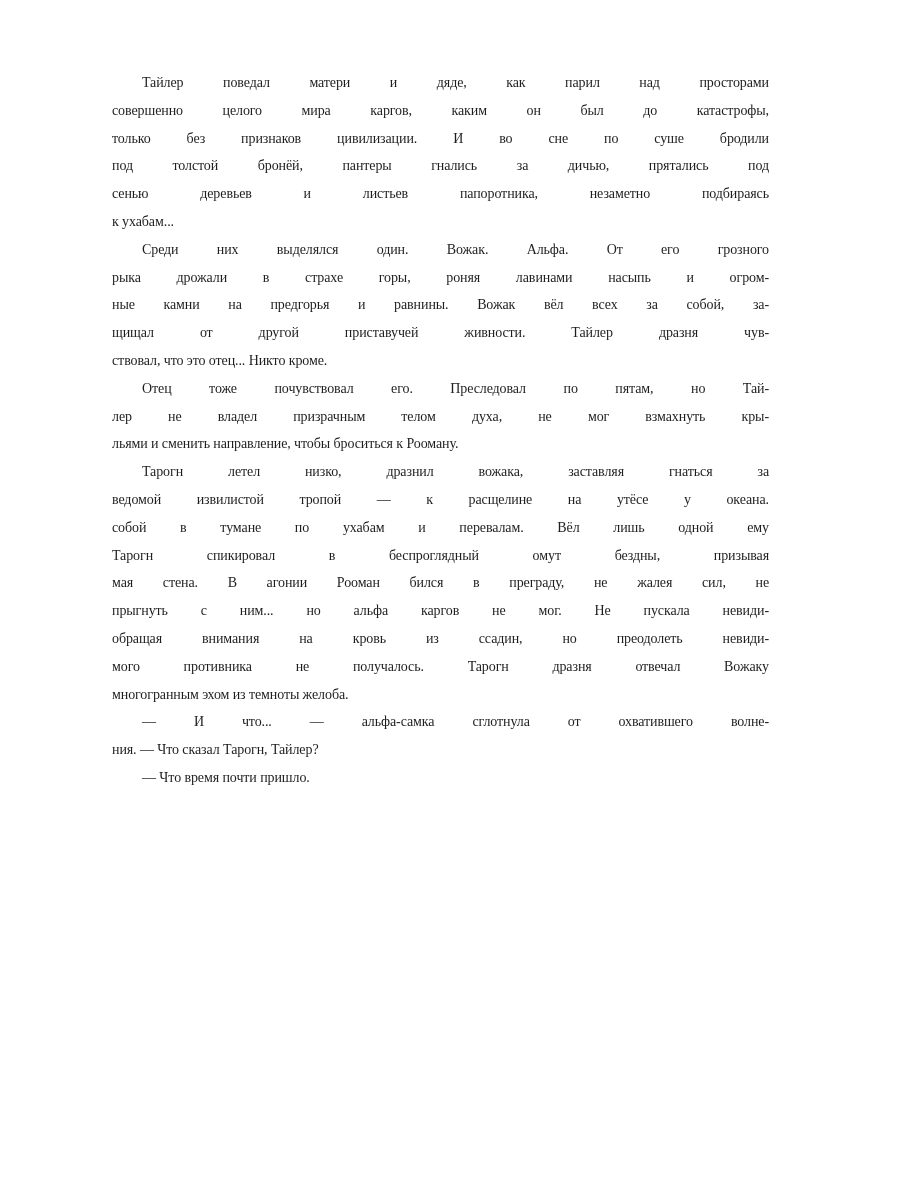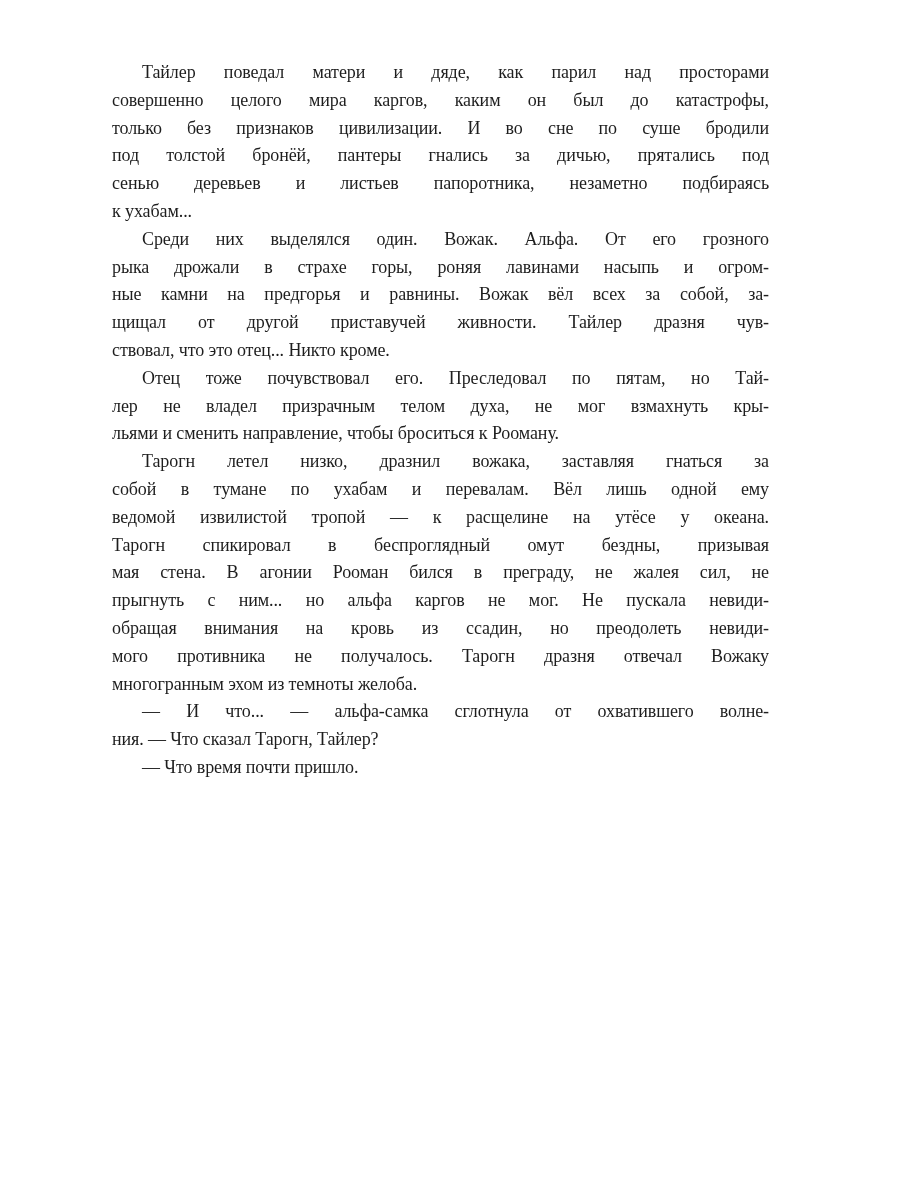--- a/index.html
+++ b/index.html
@@ -10,24 +10,24 @@
   .page {
     position: relative;
     width: 900px;
     height: 1200px;
     background: #ffffff;
     overflow: hidden;
   }
   .text-block {
     position: absolute;
     left: 112px;
-    top: 59px;
+    top: 69px;
     width: 657px;
     font-family: "Liberation Serif", "DejaVu Serif", serif;
-    font-size: 18px;
+    font-size: 14px;
     line-height: 27.8px;
     color: #1e1e1e;
     letter-spacing: -0.1px;
   }
   .paragraph {
     margin: 0;
     padding: 0;
   }
   .line {
     text-align: justify;
@@ -65,22 +65,22 @@
     </div>
 
     <div class="paragraph">
       <div class="line first">Отец тоже почувствовал его. Преследовал по пятам, но Тай-</div>
       <div class="line">лер не владел призрачным телом духа, не мог взмахнуть кры-</div>
       <div class="line lastline">льями и сменить направление, чтобы броситься к Рооману.</div>
     </div>
 
     <div class="paragraph">
       <div class="line first">Тарогн летел низко, дразнил вожака, заставляя гнаться за</div>
+      <div class="line">ведомой извилистой тропой — к расщелине на утёсе у океана.</div>
       <div class="line">собой в тумане по ухабам и перевалам. Вёл лишь одной ему</div>
-      <div class="line">ведомой извилистой тропой — к расщелине на утёсе у океана.</div>
       <div class="line">Тарогн спикировал в беспроглядный омут бездны, призывая</div>
       <div class="line">мая стена. В агонии Рооман бился в преграду, не жалея сил, не</div>
       <div class="line">прыгнуть с ним... но альфа каргов не мог. Не пускала невиди-</div>
       <div class="line">обращая внимания на кровь из ссадин, но преодолеть невиди-</div>
       <div class="line">мого противника не получалось. Тарогн дразня отвечал Вожаку</div>
       <div class="line lastline">многогранным эхом из темноты желоба.</div>
     </div>
 
     <div class="paragraph">
       <div class="line first">— И что... — альфа-самка сглотнула от охватившего волне-</div>

